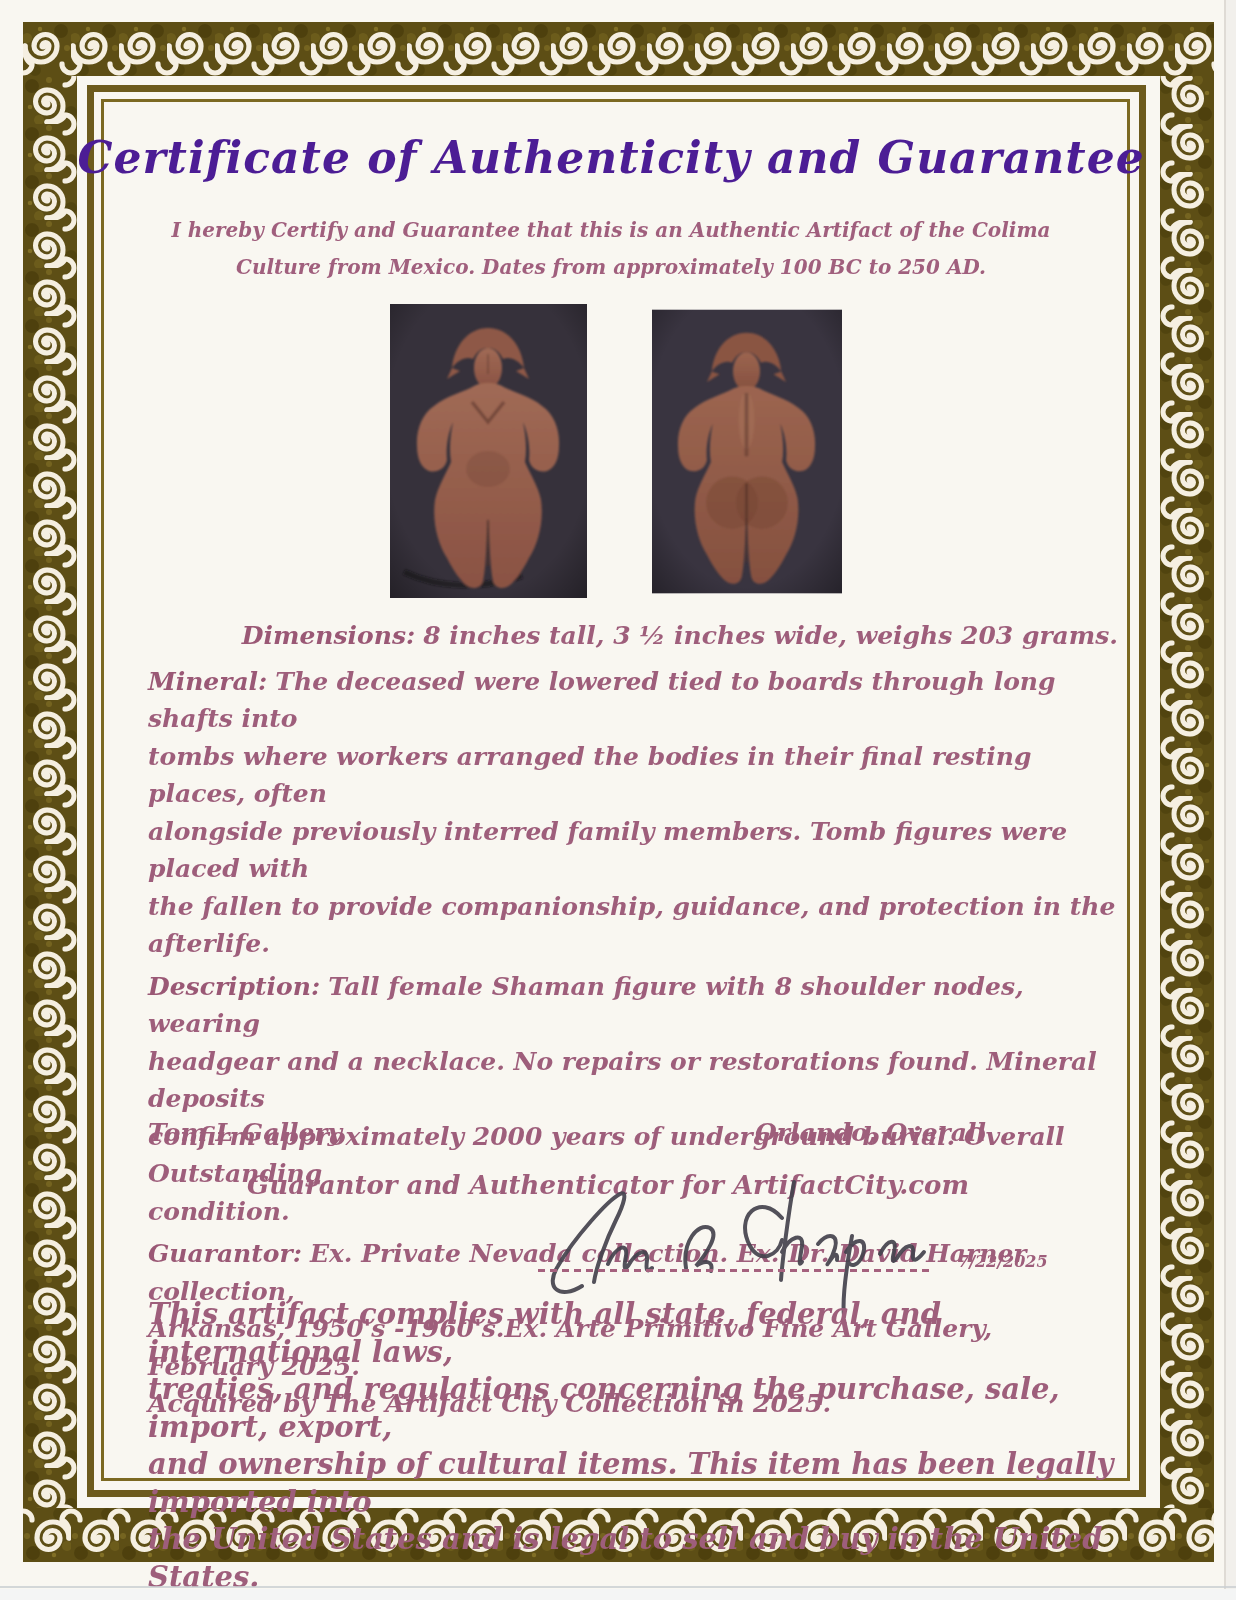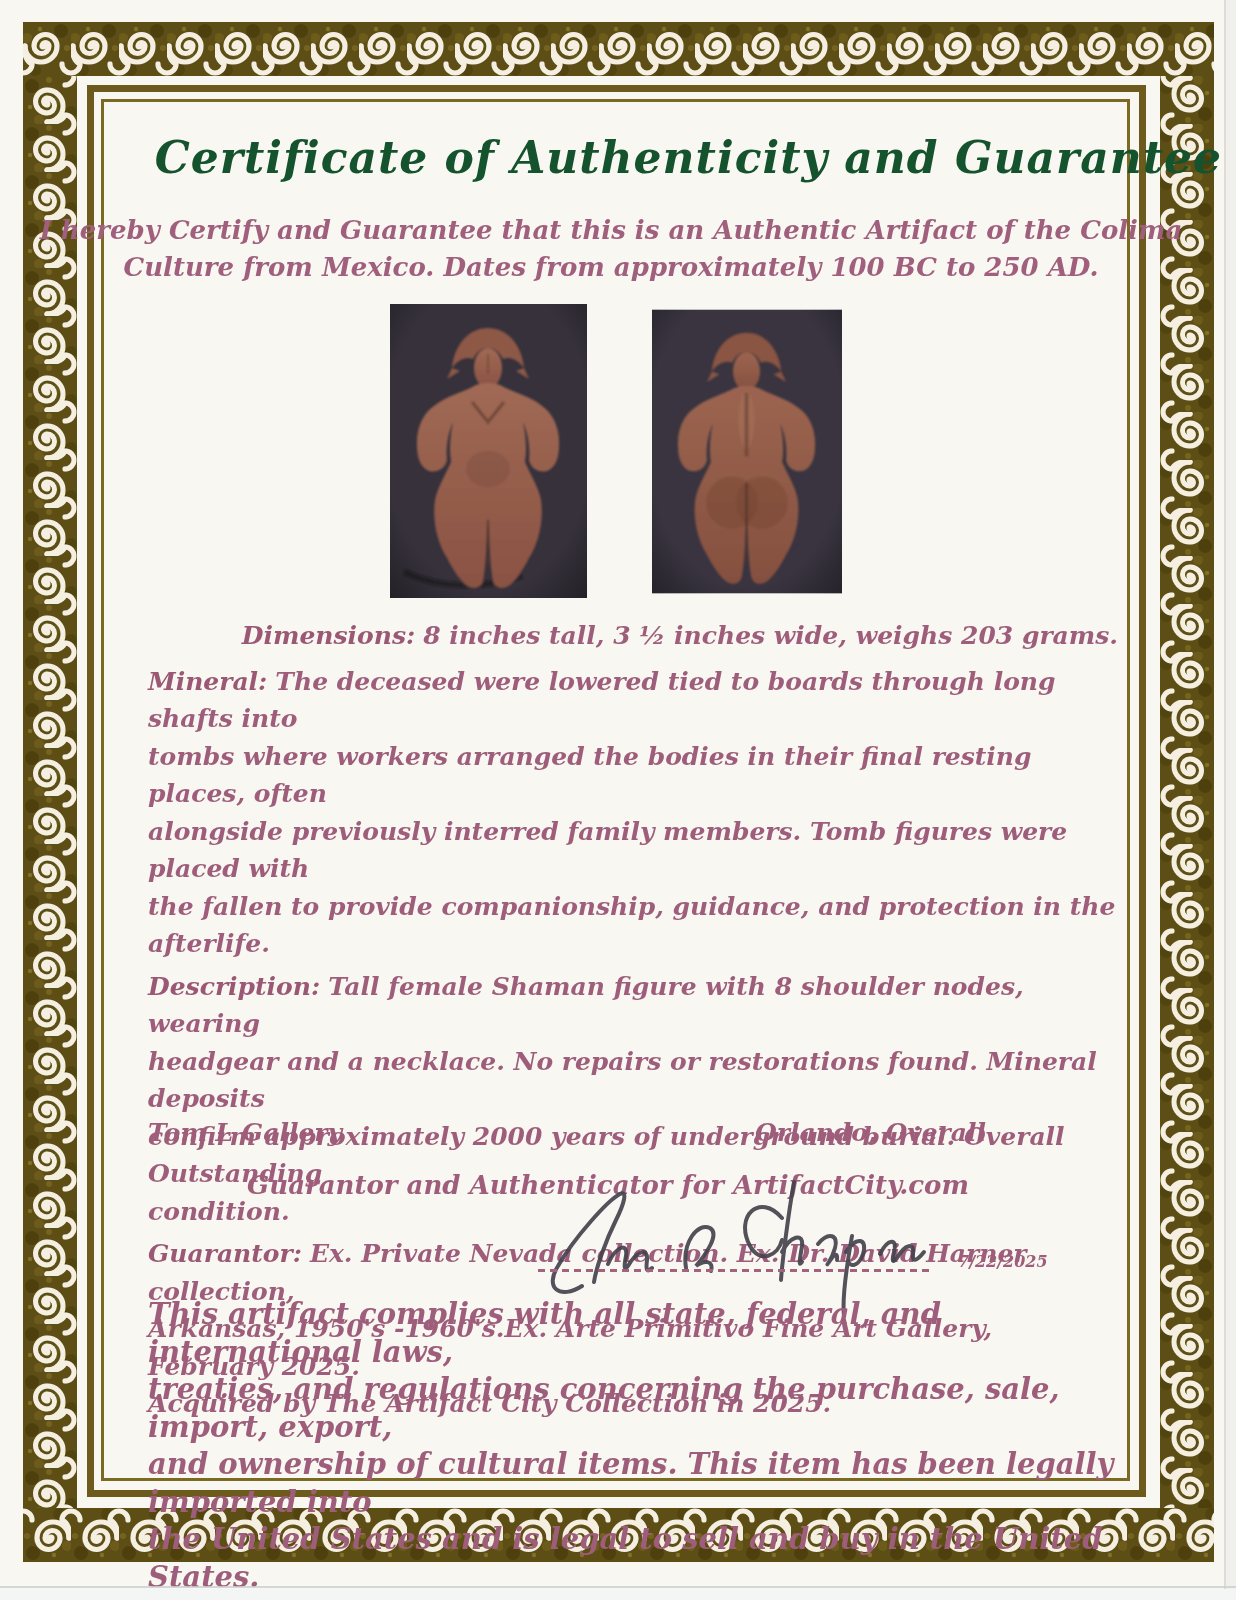--- a/index.html
+++ b/index.html
@@ -12,26 +12,26 @@
   .border-svg{position:absolute;left:0;top:0;pointer-events:none;}
   .frame-thick{
     position:absolute;left:87px;top:85px;width:1045px;height:1398px;
     border:7px solid #6d5b1d;
   }
   .frame-thin{
     position:absolute;left:101px;top:99px;width:1023px;height:1376px;
     border:3px solid #7c6922;
   }
   .title{
-    position:absolute;left:0;right:14px;top:132px;text-align:right;
-    font-size:44px;letter-spacing:1px;color:#14532d;
+    position:absolute;left:0;right:14px;top:132px;text-align:center;
+    font-size:44px;letter-spacing:1px;color:#4c1d95;
   }
   .intro{
     position:absolute;left:0;right:14px;top:212px;text-align:center;
-    font-size:26px;line-height:37px;white-space:pre-line;color:#a05f7d;
+    font-size:20px;line-height:37px;white-space:pre-line;color:#a05f7d;
   }
   .photo{position:absolute;}
   .photo svg{display:block;}
   .sections{
     position:absolute;left:148px;top:617px;width:970px;
     font-size:25px;line-height:37.5px;
   }
   .sections p{margin:0 0 5px 0;white-space:pre-line;}
   .sections p.first{margin-bottom:8px;text-align:right;}
   .sections b{margin-right:8px;color:#97577314;color:#9a5875;}

